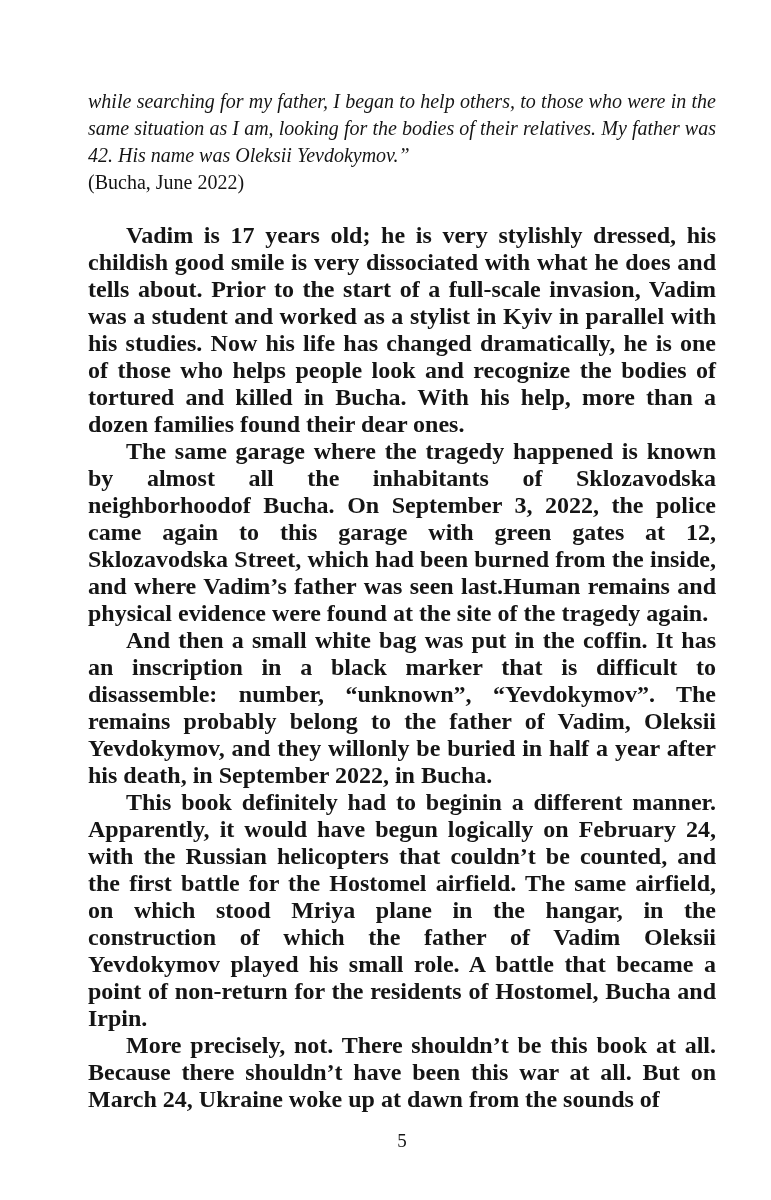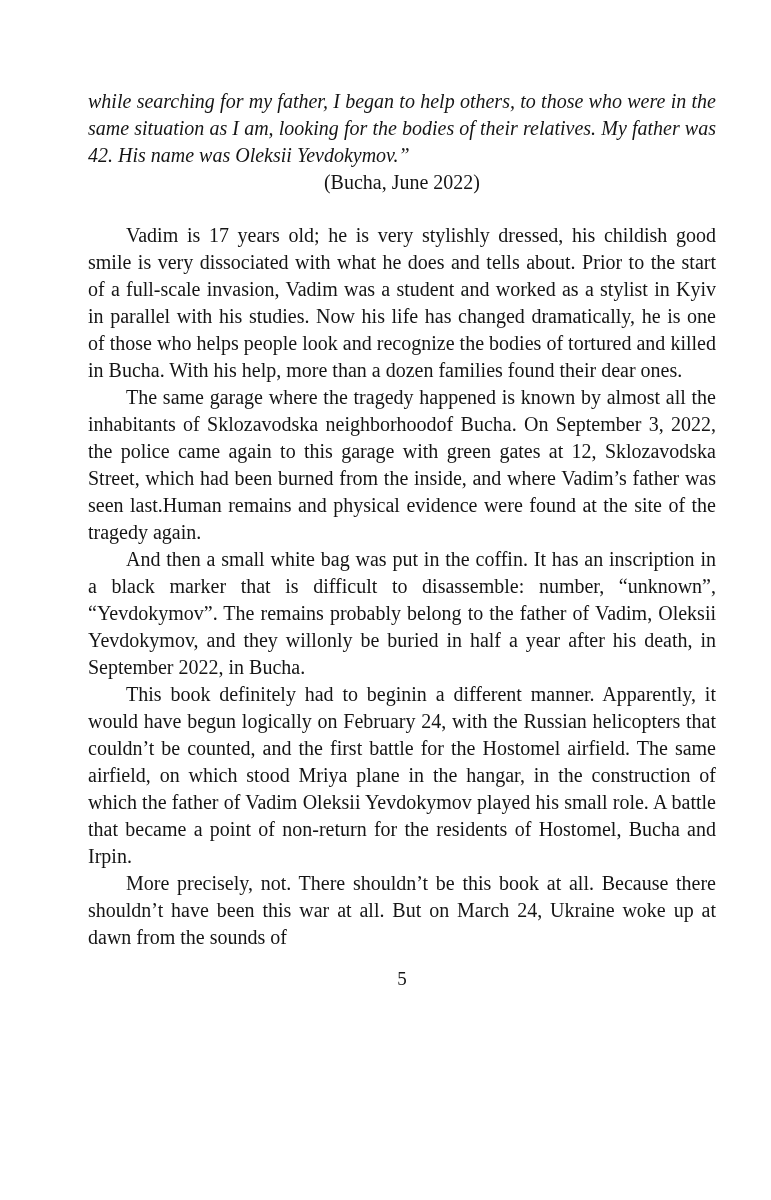--- a/index.html
+++ b/index.html
@@ -29,28 +29,29 @@
     font-style: italic;
     font-size: 20px;
     line-height: 27px;
     text-align: justify;
   }
   .quote-attribution {
     margin: 0;
     font-style: normal;
     font-size: 20px;
     line-height: 27px;
-    text-align: center;
+    text-align: left;
   }
   .body-text p.para {
     margin: 0;
-    font-size: 20px;
+    font-size: 24px;
     line-height: 27px;
     text-align: justify;
     text-indent: 38px;
+    font-weight: bold;
   }
   .page-number {
     margin-top: 16px;
     text-align: center;
     font-size: 19px;
     line-height: 24px;
   }
 </style>
 </head>
 <body>

